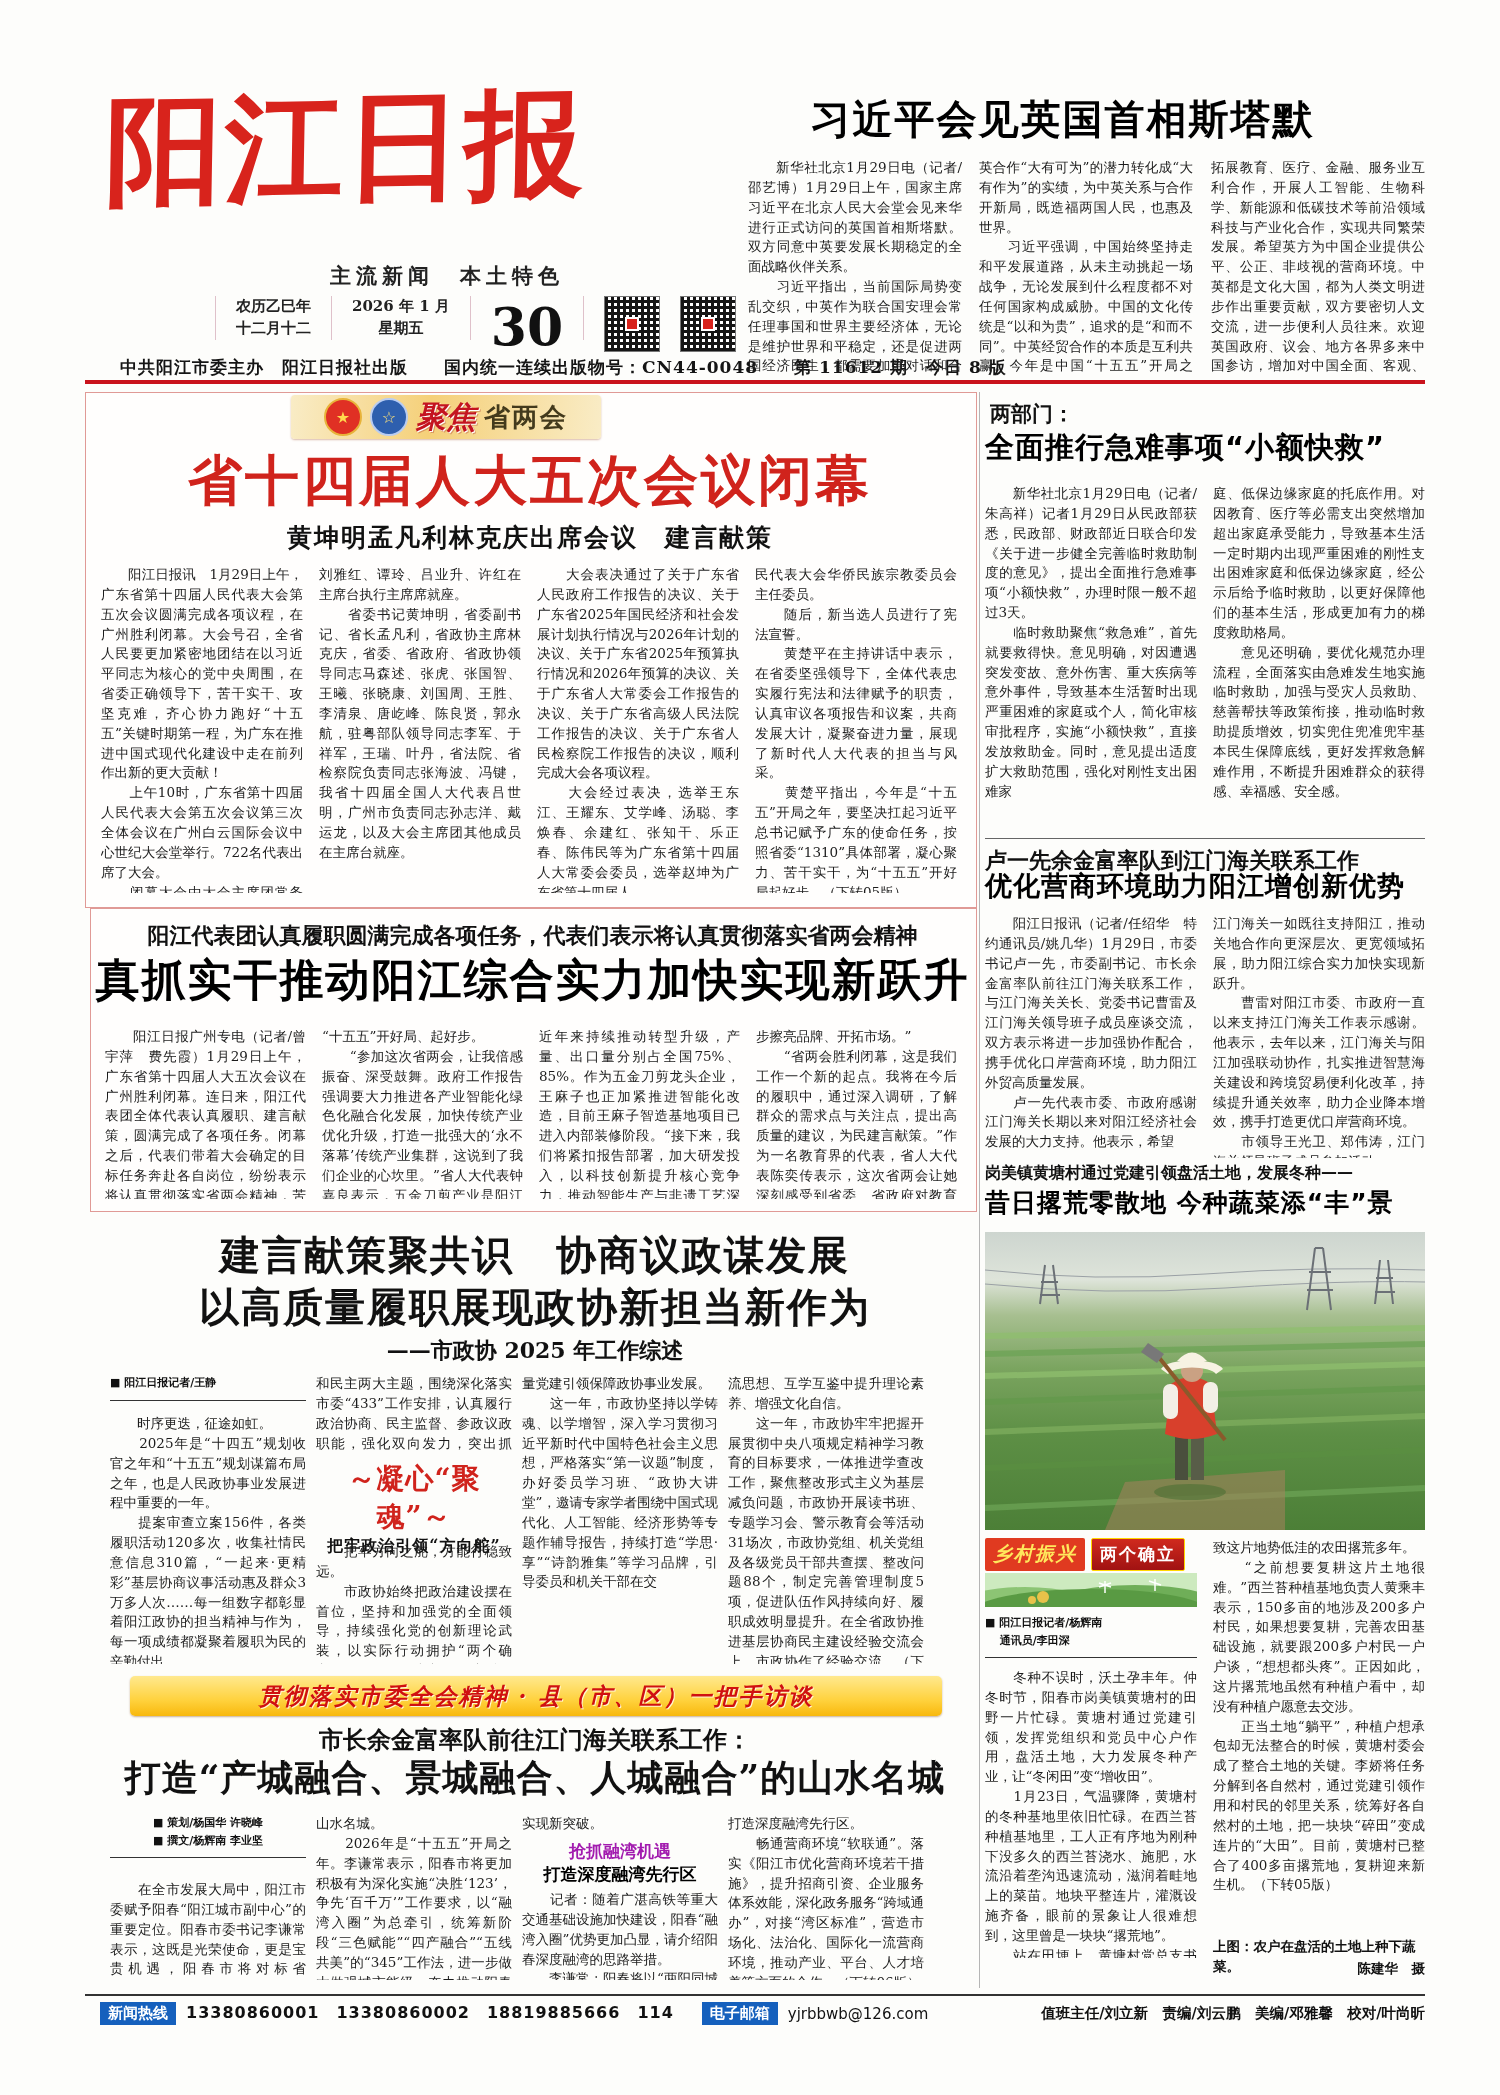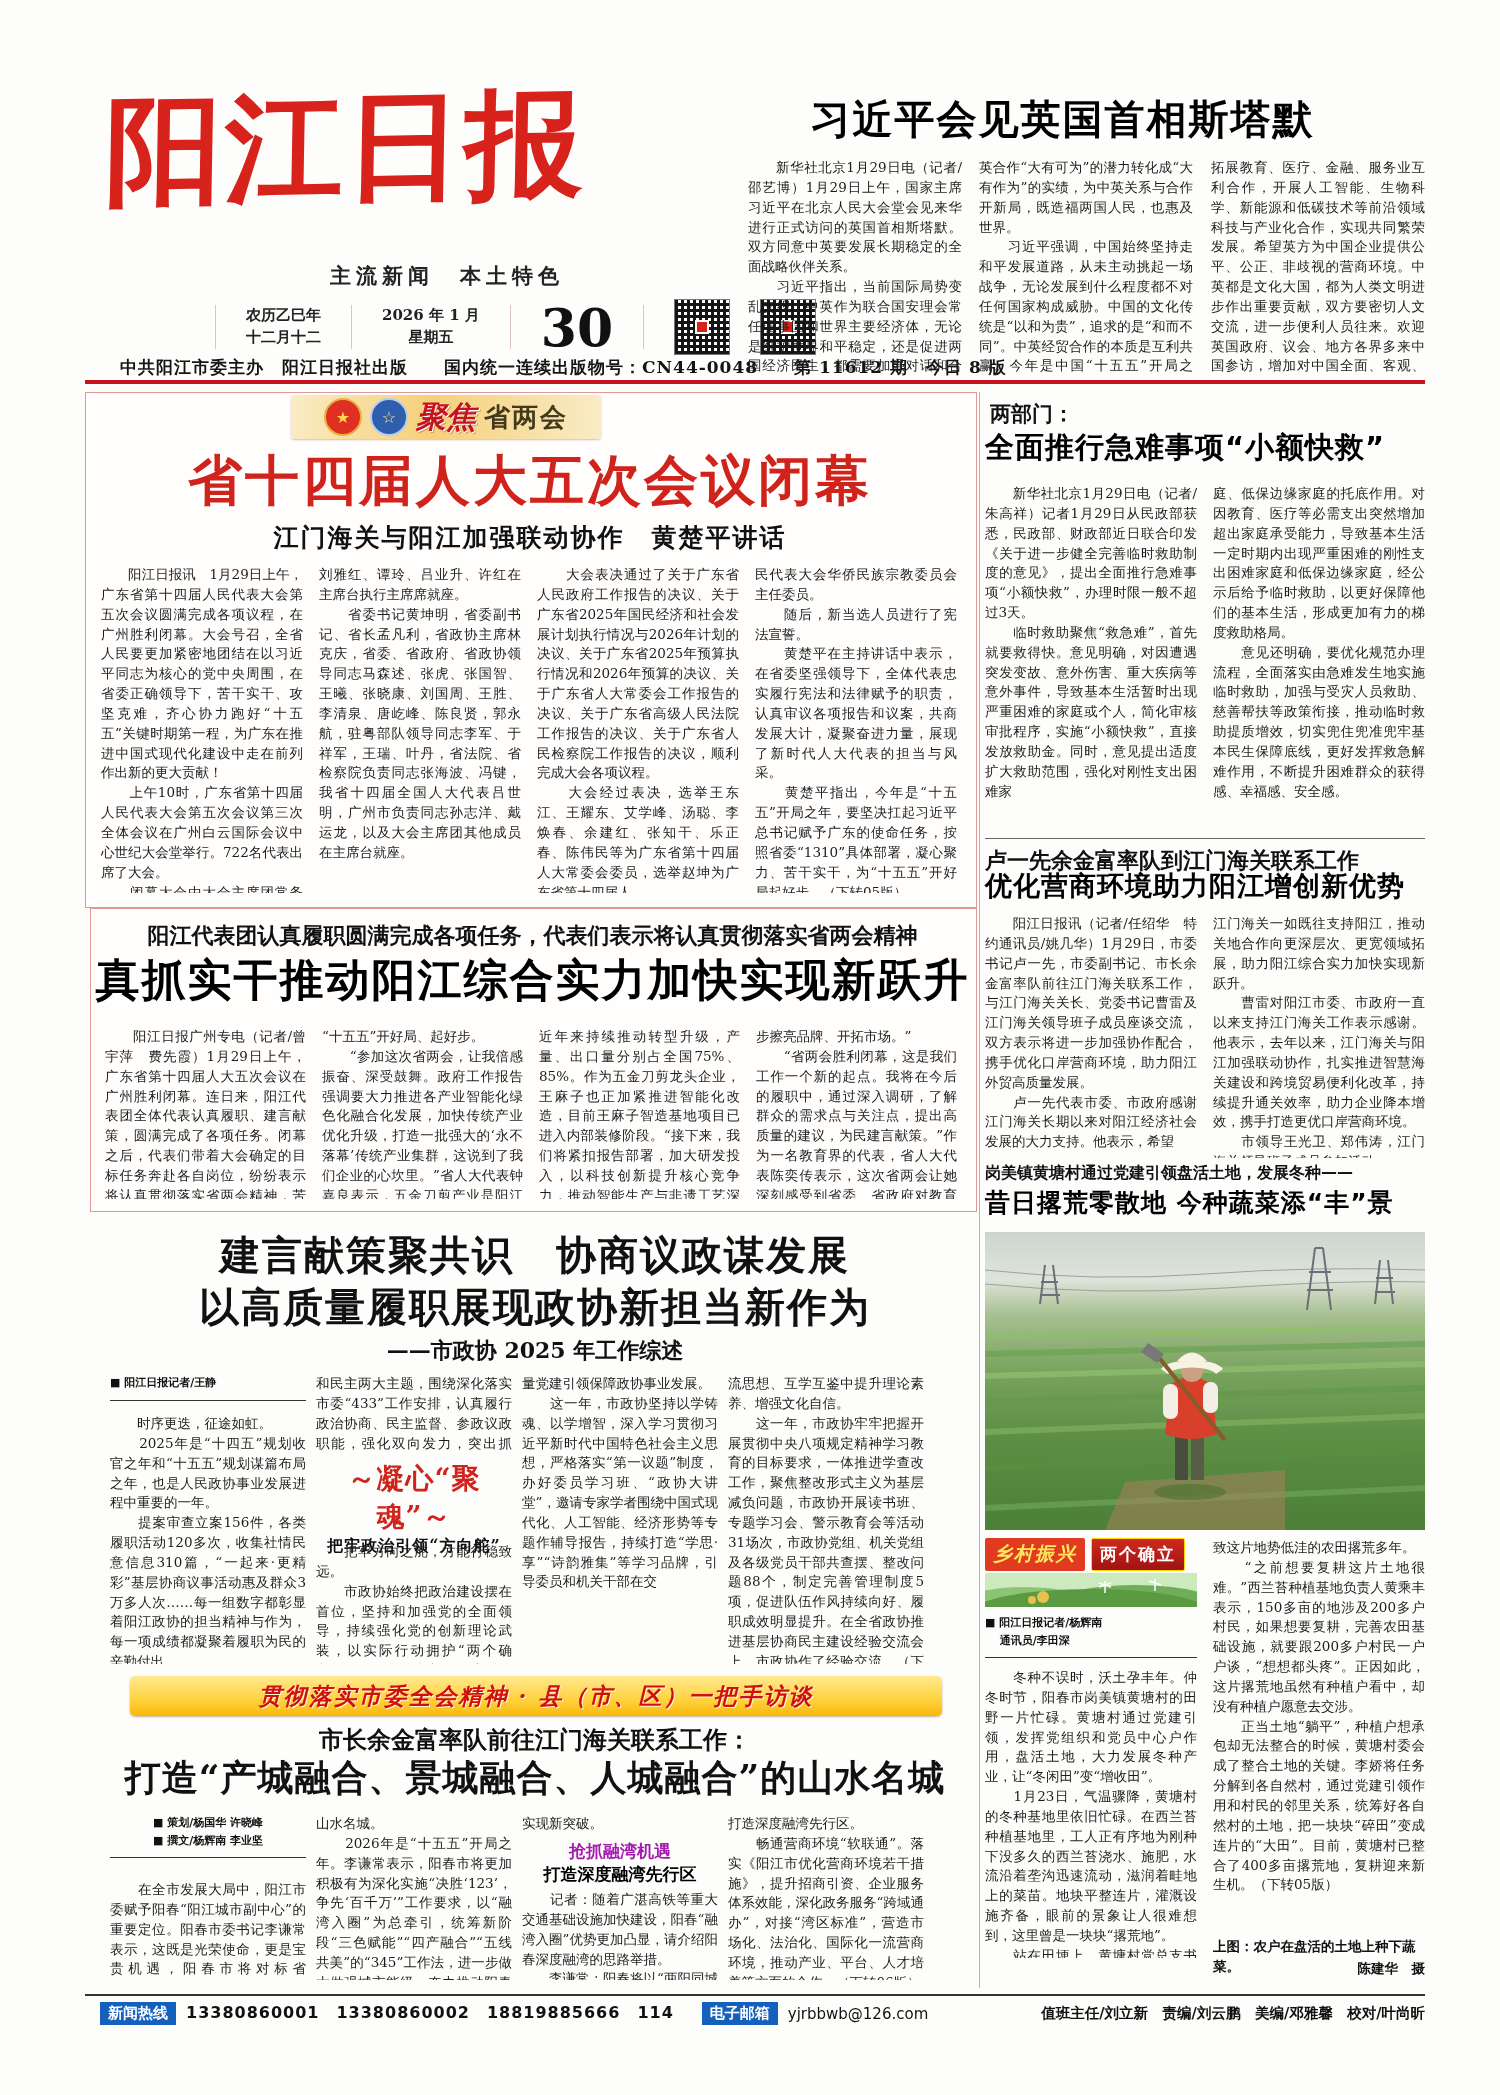--- a/index.html
+++ b/index.html
@@ -7,21 +7,21 @@
         font-family:"DejaVu Serif",serif;color:#111;overflow:hidden;}
   .abs{position:absolute;}
   .sans{font-family:"DejaVu Sans",sans-serif;}
   .body-text{font-size:13.5px;line-height:1.47;text-align:justify;white-space:pre-line;
              color:#1c1c1c;column-fill:auto;overflow:hidden;}
   .center{text-align:center;}
   
   .mast-title{font-size:118px;font-weight:900;color:#d8231c;letter-spacing:2px;line-height:1;
               transform:rotate(-1deg) skewX(-2deg);}
   .slogan{font-size:21px;font-weight:700;letter-spacing:5px;color:#222;}
-  .dateblock{display:flex;align-items:center;gap:30px;}
+  .dateblock{display:flex;align-items:flex-start;gap:20px;}
   .dateblock .sep{width:1px;height:44px;background:#c9a;opacity:.6;}
   .datecell{font-size:15px;line-height:1.45;text-align:center;color:#222;white-space:pre-line;font-weight:600;}
   .dayno{font-size:52px;font-weight:600;color:#111;}
   .qr{width:54px;height:54px;border:1px solid #777;position:relative;
       background-image:repeating-linear-gradient(0deg,#151515 0 3px,transparent 3px 6px),
                        repeating-linear-gradient(90deg,#151515 0 3px,#fff 3px 6px);}
   .qr::after{content:"";position:absolute;inset:20px;background:#d8231c;border:2px solid #fff;}
   .publine{font-size:17px;font-weight:700;color:#151515;letter-spacing:1px;}
   .redrule{background:#c9131c;}
   
@@ -115,21 +115,21 @@
   <div class="abs vrule" style="left:979px;top:392px;width:1px;height:1596px;"></div>
 
   <div class="abs box-red" style="left:85px;top:392px;width:890px;height:514px;">
     <div class="banner abs" style="left:205px;top:2px;width:310px;height:44px;">
       <span class="emb emb-guo">★</span>
       <span class="emb emb-zx">☆</span>
       <span class="jiao">聚焦</span>
       <span class="slh">省两会</span>
     </div>
     <div class="abs h-sheng center" style="left:0;top:52px;width:888px;">省十四届人大五次会议闭幕</div>
-    <div class="abs sub-sheng center" style="left:0;top:128px;width:888px;">江门海关与阳江加强联动协作　黄楚平讲话</div>
+    <div class="abs sub-sheng center" style="left:0;top:128px;width:888px;">黄坤明孟凡利林克庆出席会议　建言献策</div>
     <div class="abs body-text" style="left:15px;top:172px;width:202px;height:328px;">　　阳江日报讯　1月29日上午，广东省第十四届人民代表大会第五次会议圆满完成各项议程，在广州胜利闭幕。大会号召，全省人民要更加紧密地团结在以习近平同志为核心的党中央周围，在省委正确领导下，苦干实干、攻坚克难，齐心协力跑好“十五五”关键时期第一程，为广东在推进中国式现代化建设中走在前列作出新的更大贡献！
 　　上午10时，广东省第十四届人民代表大会第五次会议第三次全体会议在广州白云国际会议中心世纪大会堂举行。722名代表出席了大会。
 　　闭幕大会由大会主席团常务主席、执行主席黄楚平主持。大会主席团常务主席、执行主席黄宁生、叶贞琴、张硕辅、黄守宏、</div>
     <div class="abs body-text" style="left:233px;top:172px;width:202px;height:328px;">刘雅红、谭玲、吕业升、许红在主席台执行主席席就座。
 　　省委书记黄坤明，省委副书记、省长孟凡利，省政协主席林克庆，省委、省政府、省政协领导同志马森述、张虎、张国智、王曦、张晓康、刘国周、王胜、李清泉、唐屹峰、陈良贤，郭永航，驻粤部队领导同志李军、于祥军，王瑞、叶丹，省法院、省检察院负责同志张海波、冯键，我省十四届全国人大代表吕世明，广州市负责同志孙志洋、戴运龙，以及大会主席团其他成员在主席台就座。</div>
     <div class="abs body-text" style="left:451px;top:172px;width:202px;height:328px;">　　大会表决通过了关于广东省人民政府工作报告的决议、关于广东省2025年国民经济和社会发展计划执行情况与2026年计划的决议、关于广东省2025年预算执行情况和2026年预算的决议、关于广东省人大常委会工作报告的决议、关于广东省高级人民法院工作报告的决议、关于广东省人民检察院工作报告的决议，顺利完成大会各项议程。
 　　大会经过表决，选举王东江、王耀东、艾学峰、汤聪、李焕春、余建红、张知干、乐正春、陈伟民等为广东省第十四届人大常委会委员，选举赵坤为广东省第十四届人</div>
     <div class="abs body-text" style="left:669px;top:172px;width:202px;height:328px;">民代表大会华侨民族宗教委员会主任委员。
 　　随后，新当选人员进行了宪法宣誓。
 　　黄楚平在主持讲话中表示，在省委坚强领导下，全体代表忠实履行宪法和法律赋予的职责，认真审议各项报告和议案，共商发展大计，凝聚奋进力量，展现了新时代人大代表的担当与风采。

